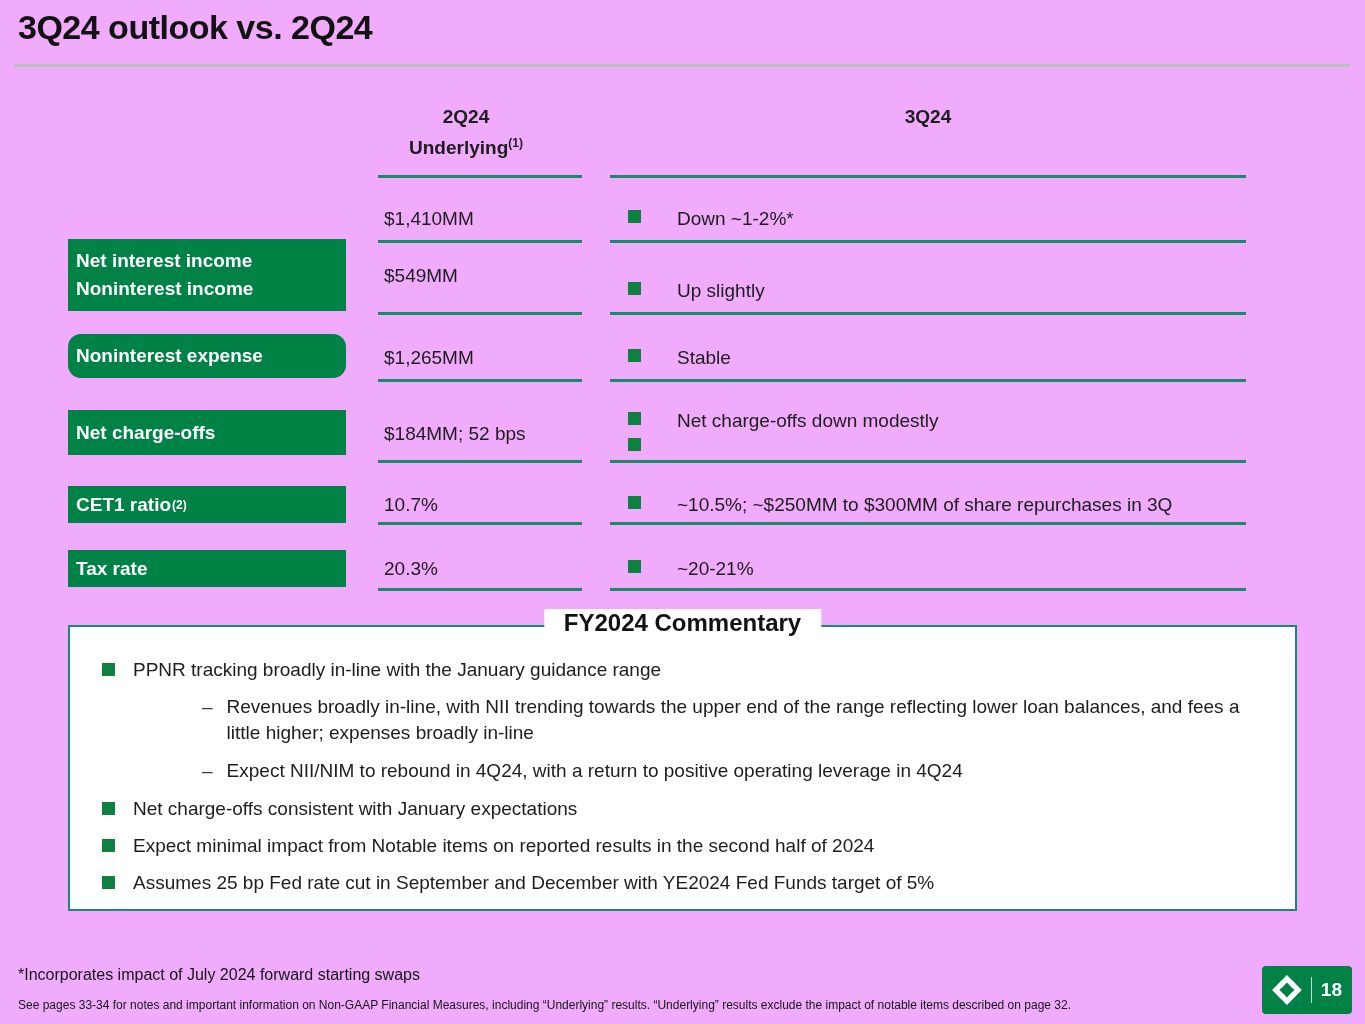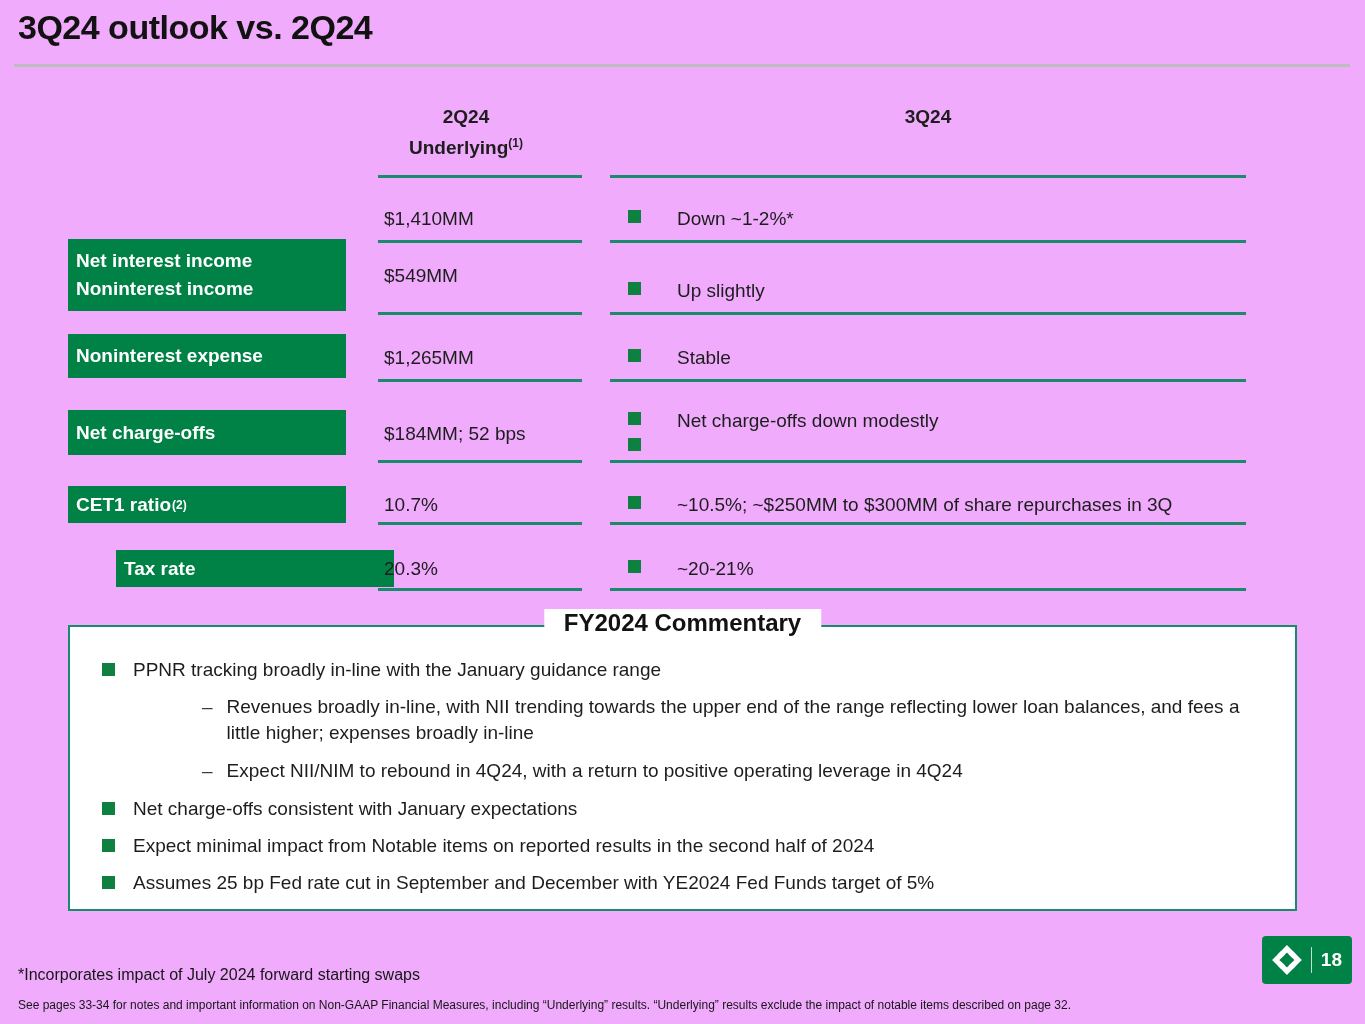--- a/index.html
+++ b/index.html
@@ -38,21 +38,21 @@
   .c-item{display:flex;gap:18px;margin-bottom:11px;font-size:19px;line-height:26px;color:#1d1d1d;}
   .c-item .sq{margin-top:6px;}
   .c-sub{padding-left:100px;gap:14px;margin-bottom:12px;}
   .c-sub .dash{flex:0 0 auto;color:#3a3a3a;}
   .c-sub .sub-text{max-width:1040px;}
   
   .fn1{left:18px;top:966px;font-size:16px;color:#161616;}
   .fn2{left:18px;top:998px;font-size:12px;color:#161616;}
   
   .badge{
-    left:1262px;top:936px;width:90px;height:48px;background:#008145;border-radius:4px;
+    left:1262px;top:966px;width:90px;height:48px;background:#008145;border-radius:4px;
     display:flex;align-items:center;justify-content:flex-start;padding:0 10px;box-sizing:border-box;gap:9px;
   }
   .badge .divider{width:1px;height:26px;background:rgba(255,255,255,0.75);}
   .badge .pagenum{color:#ffffff;font-size:19px;font-weight:700;}
 </style>
 </head>
 <body>
 
 <div class="slide">
 
@@ -84,21 +84,21 @@
     <span>Noninterest income</span>
   </div>
   <div class="abs val" style="top:265px;">$549MM</div>
   <div class="abs outlook-line" style="top:278px;">
     <span class="sq"></span>
     <span class="outlook-text">Up slightly</span>
   </div>
   <div class="abs tealline" style="left:378px;top:312px;width:204px;"></div>
   <div class="abs tealline" style="left:610px;top:312px;width:636px;"></div>
 
-  <div class="abs rowbar" style="top:334px;height:44px;">
+  <div class="abs rowbar" style="top:334px;height:44px;border-radius:13px;">
     <span>Noninterest expense</span>
   </div>
   <div class="abs val" style="top:347px;">$1,265MM</div>
   <div class="abs outlook-line" style="top:345px;">
     <span class="sq"></span>
     <span class="outlook-text">Stable</span>
   </div>
   <div class="abs tealline" style="left:378px;top:379px;width:204px;"></div>
   <div class="abs tealline" style="left:610px;top:379px;width:636px;"></div>
 
@@ -121,21 +121,21 @@
       <sup>(2)</sup>
   </div>
   <div class="abs val" style="top:494px;">10.7%</div>
   <div class="abs outlook-line" style="top:492px;">
     <span class="sq"></span>
     <span class="outlook-text">~10.5%; ~$250MM to $300MM of share repurchases in 3Q</span>
   </div>
   <div class="abs tealline" style="left:378px;top:522px;width:204px;"></div>
   <div class="abs tealline" style="left:610px;top:522px;width:636px;"></div>
 
-  <div class="abs rowbar" style="top:550px;height:37px;margin-left:48px;">
+  <div class="abs rowbar" style="top:550px;height:37px;">
     <span>Tax rate</span>
   </div>
   <div class="abs val" style="top:558px;">20.3%</div>
   <div class="abs outlook-line" style="top:556px;">
     <span class="sq"></span>
     <span class="outlook-text">~20-21%</span>
   </div>
   <div class="abs tealline" style="left:378px;top:588px;width:204px;"></div>
   <div class="abs tealline" style="left:610px;top:588px;width:636px;"></div>
 

